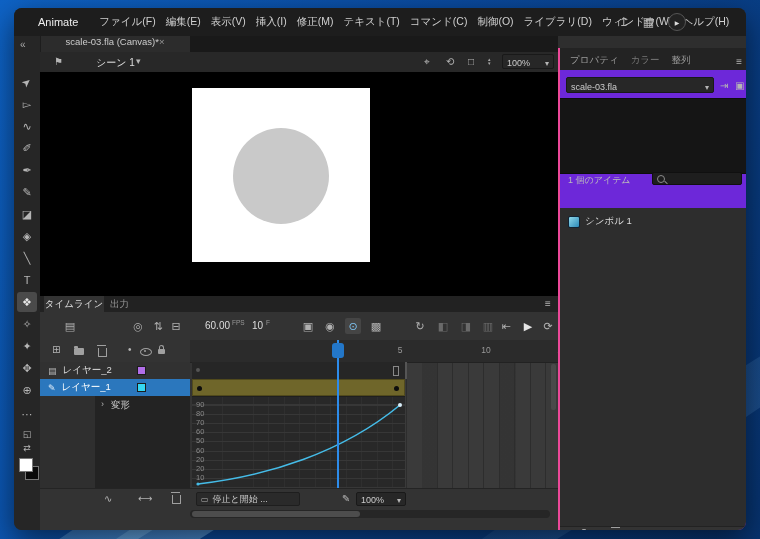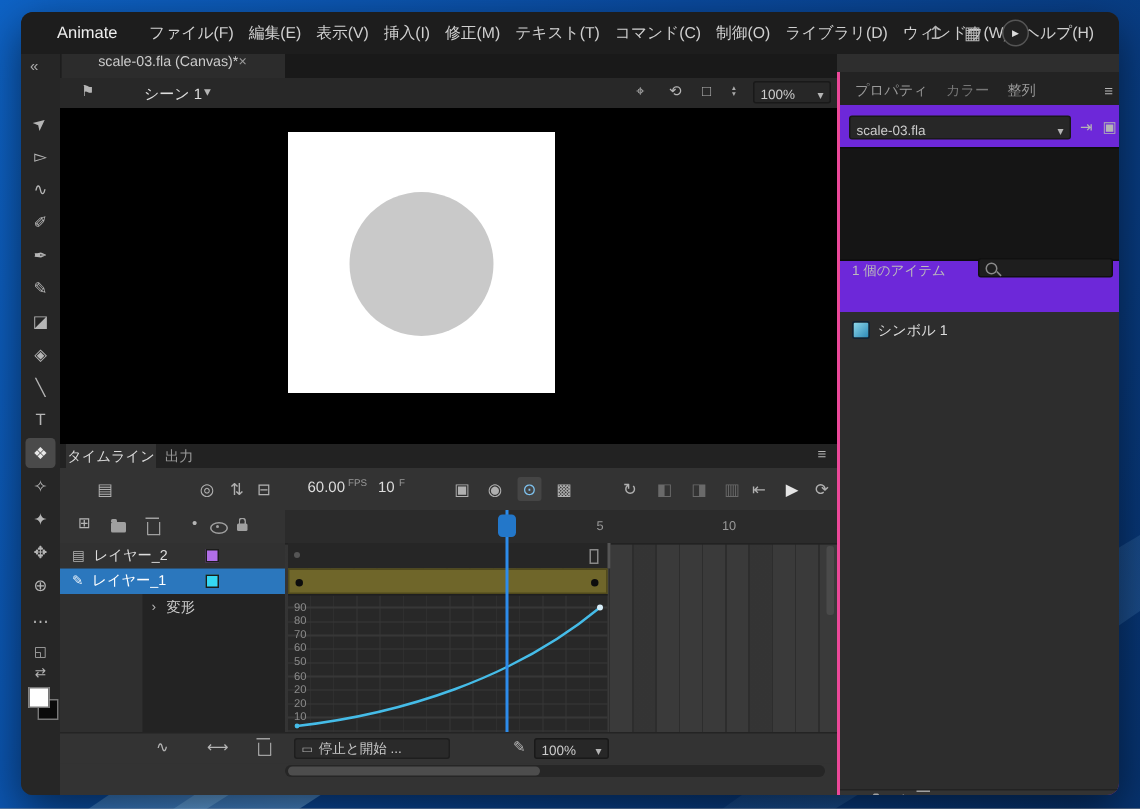--- a/index.html
+++ b/index.html
@@ -66,21 +66,21 @@
   .hscroll{position:absolute;left:150px;top:214px;width:360px;height:8px;background:#262626;border-radius:4px}
   .hthumb{position:absolute;left:2px;top:1px;width:168px;height:6px;background:#4d4d4d;border-radius:3px}
   .vthumb{position:absolute;right:2px;top:24px;width:5px;height:46px;background:#4a4a4a;border-radius:2px;z-index:7}
   .lib{position:absolute;left:544px;top:40px;width:188px;height:494px;background:#6d28d9;border-left:2px solid #ec4899}
   .libtabs{position:absolute;left:0;top:0;width:188px;height:22px;background:#232323;display:flex;align-items:flex-end}
   .libtab{font-size:9.5px;color:#999;padding:3px 6px}
   .libtab.active{color:#fff;background:#2e2e2e;border-radius:2px 2px 0 0}
   .preview{position:absolute;left:0;top:50px;width:188px;height:74px;background:#151515;border-top:1px solid #0d0d0d;border-bottom:1px solid #0d0d0d}
   .hdr{position:absolute;left:0;top:144px;width:188px;height:16px;background:#2a2a2a;border-top:1px solid #222;border-bottom:1px solid #222;
        display:flex;align-items:center;font-size:9px;color:#bbb}
-  .libitem{position:absolute;left:0;top:164px;width:188px;height:16px;display:flex;align-items:center;gap:5px;padding-left:8px;box-sizing:border-box}
+  .libitem{position:absolute;left:0;top:164px;width:188px;height:16px;display:flex;align-items:flex-end;gap:5px;padding-left:8px;box-sizing:border-box}
   .symicon{width:10px;height:10px;border-radius:2px;background:linear-gradient(135deg,#8fd8ea,#2b89b8);border:1px solid #123}
   .libbottom{position:absolute;left:0;top:478px;width:188px;height:16px;background:#333;border-top:1px solid #222;
              display:flex;align-items:center;gap:8px;padding-left:6px;box-sizing:border-box}
   .icon-trash{width:7px;height:8px;border:1px solid #a0a0a0;border-top:none;border-radius:0 0 1px 1px;position:relative;display:inline-block}
   .icon-trash::before{content:"";position:absolute;left:-2px;top:-3px;width:9px;height:1px;background:#a0a0a0}
   .icon-folder{width:10px;height:7px;background:#a0a0a0;border-radius:1px;position:relative;display:inline-block}
   .icon-folder::before{content:"";position:absolute;top:-2px;left:0;width:4px;height:2px;background:#a0a0a0;border-radius:1px 1px 0 0}
   .icon-lock{width:7px;height:5px;background:#a0a0a0;border-radius:1px;position:relative;display:inline-block}
   .icon-lock::before{content:"";position:absolute;top:-4px;left:1px;width:3px;height:4px;border:1px solid #a0a0a0;border-bottom:none;border-radius:3px 3px 0 0}
   .icon-eye{width:10px;height:6px;border:1px solid #a0a0a0;border-radius:50%;position:relative;display:inline-block}

